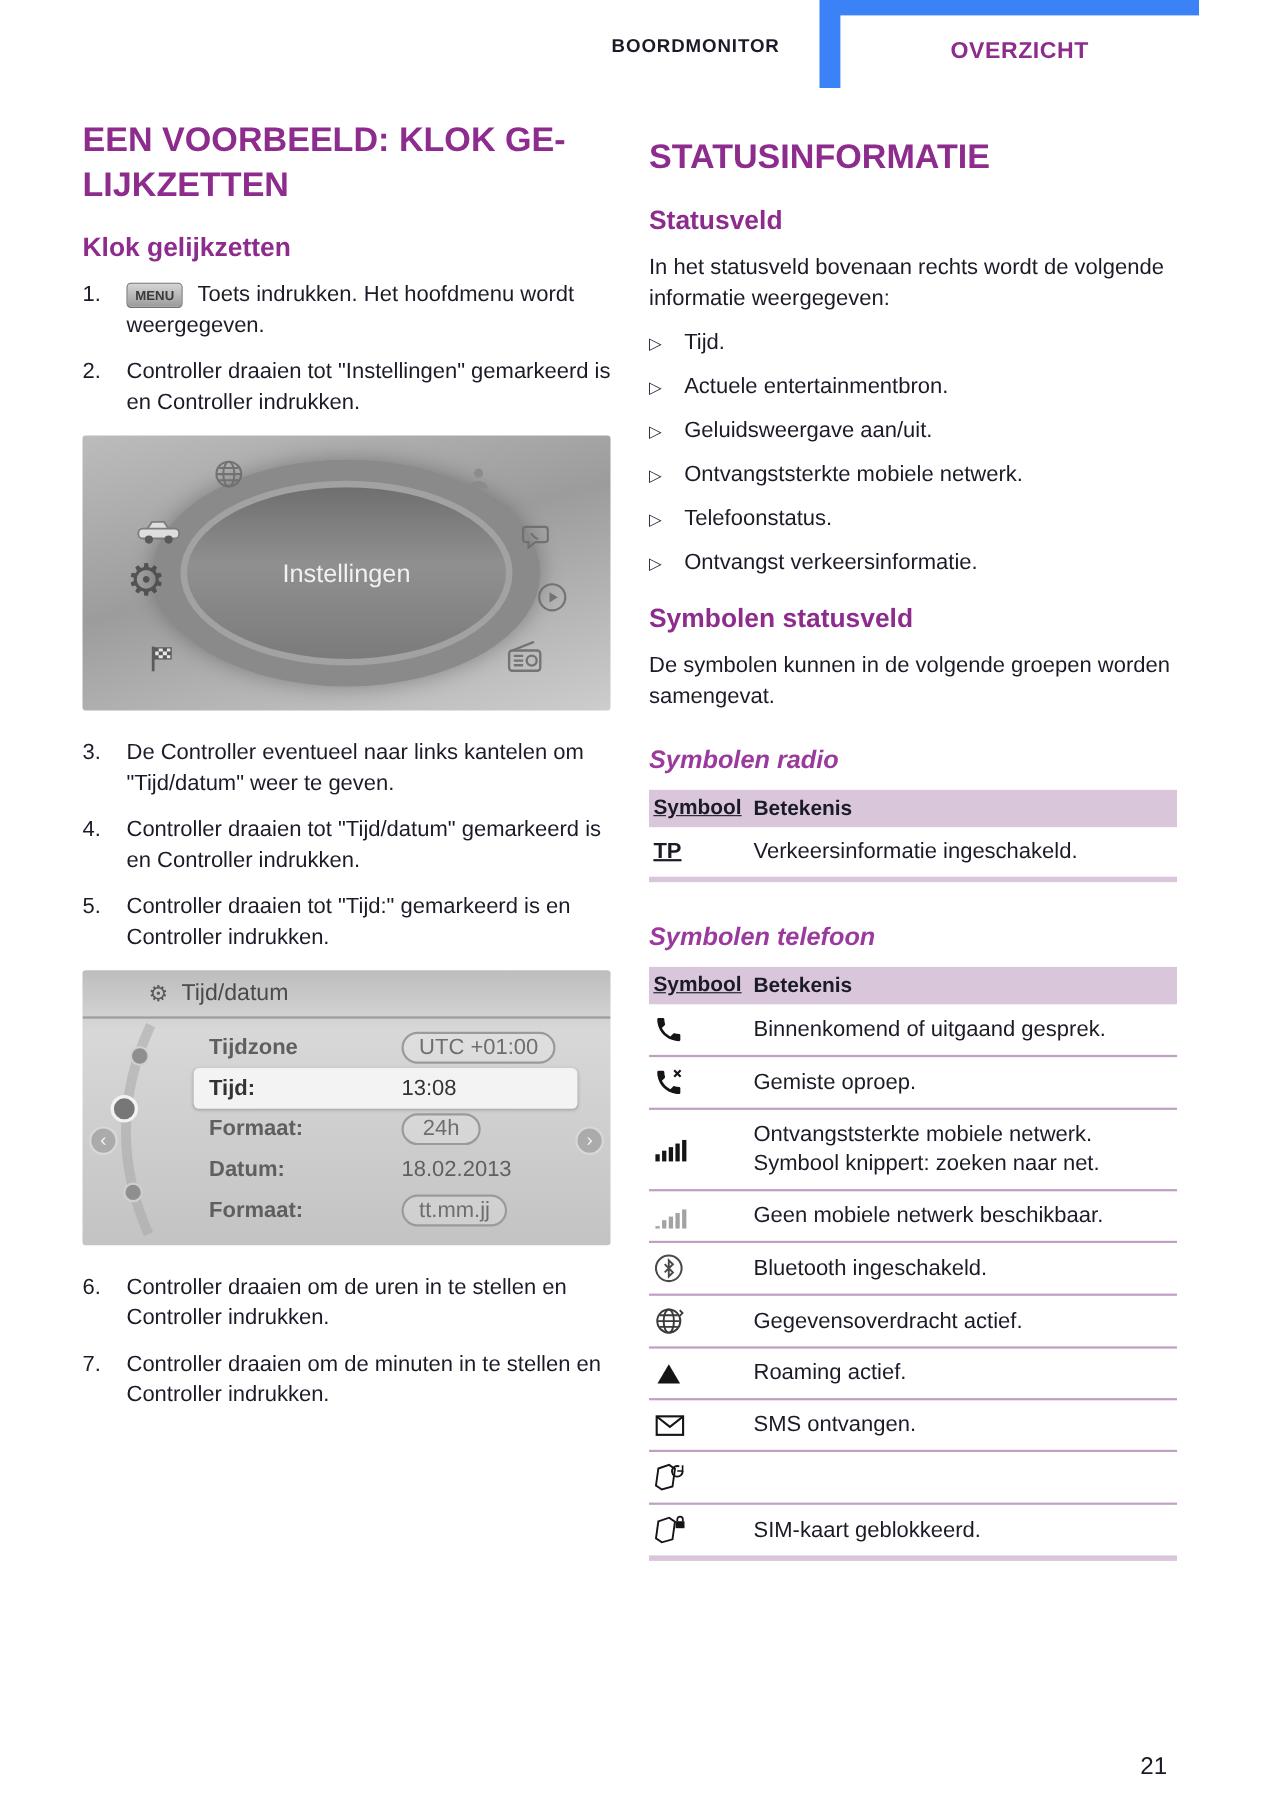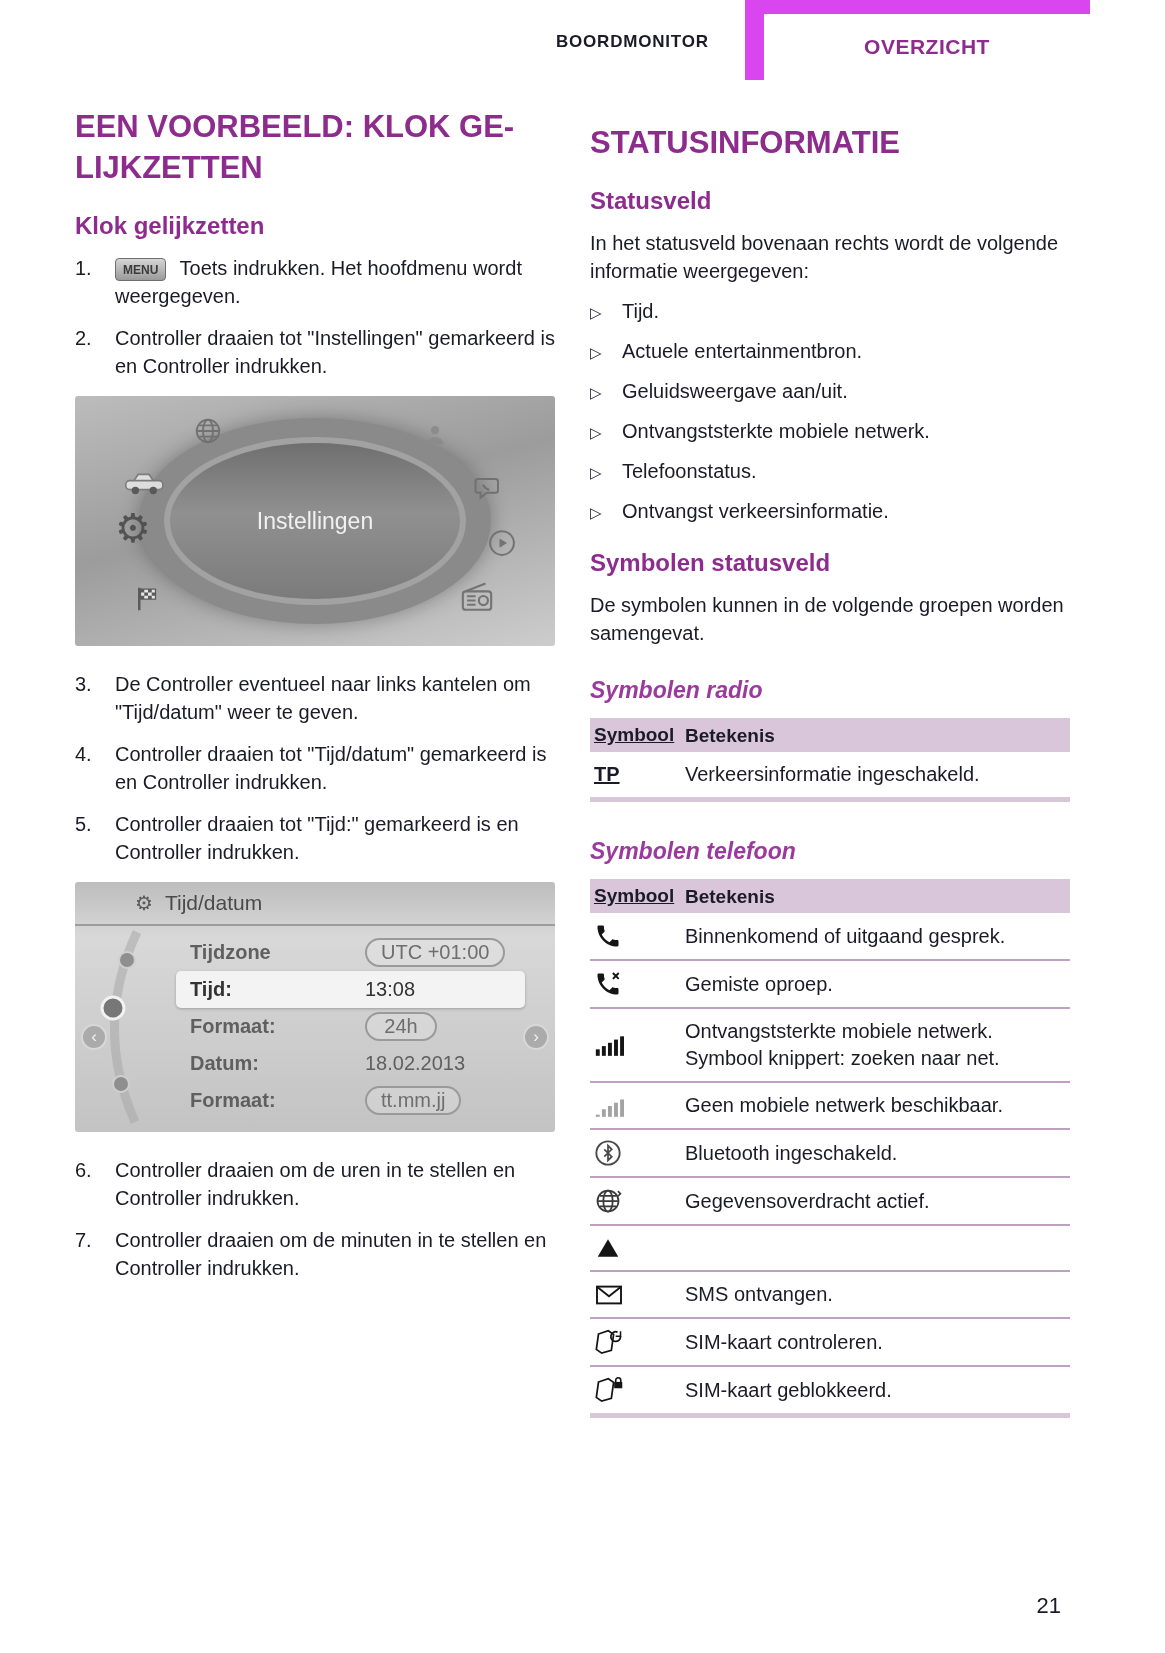--- a/index.html
+++ b/index.html
@@ -10,21 +10,21 @@
     font-family:"Liberation Sans", sans-serif; color:#1b1b28;
   }
 
   
   .doc-title {
     position:absolute; top:32px; left:556px;
     font-size:17px; font-weight:bold; letter-spacing:.8px; color:#1b1b28;
   }
   .chapter-tab {
     position:absolute; top:0; left:745px; width:345px; height:80px;
-    background:#d946ef;
+    background:#3b82f6;
     text-align:right;
   }
   .chapter-tab-inner {
     position:absolute; left:19px; top:14px; right:0; bottom:0;
     background:#fff; display:flex; align-items:center; justify-content:center;
   }
   .chapter-tab-inner span { color:#8e2c8e; font-size:21px; font-weight:bold; letter-spacing:.5px; }
 
   
   .col-left  { position:absolute; left:75px;  top:106px; width:480px; }
@@ -389,41 +389,41 @@
         </div>
         <div class="tmean">Gegevensoverdracht actief.</div>
       </div>
 
       <div class="trow">
         <div class="tsym ticon">
           <svg width="28" height="26" viewBox="0 0 24 24">
               <path d="M12 4L21.5 20h-19z" fill="#151515"></path>
             </svg>
         </div>
+        <div class="tmean">Roaming actief.</div>
       </div>
 
       <div class="trow">
         <div class="tsym ticon">
           <svg width="30" height="24" viewBox="0 0 24 20" fill="none" stroke="#151515" stroke-width="1.6">
               <rect x="2" y="3" width="20" height="14"></rect>
               <path d="M2.5 3.5L12 11l9.5-7.5"></path>
             </svg>
         </div>
         <div class="tmean">SMS ontvangen.</div>
       </div>
 
       <div class="trow">
         <div class="tsym ticon">
           <svg width="30" height="28" viewBox="0 0 26 24" fill="none" stroke="#151515" stroke-width="1.5">
               <path d="M3 6l8-4 5 2.5v14L8 22l-5-2.5z" transform="rotate(8 10 12)"></path>
               <path d="M23 7a4.2 4.2 0 1 1-2.6-3.6"></path>
               <path d="M23 2.6V7h-4.2" stroke-width="1.3"></path>
             </svg>
         </div>
-        <div class="tmean">SIM-kaart controleren.</div>
       </div>
 
       <div class="trow last">
         <div class="tsym ticon">
           <svg width="30" height="28" viewBox="0 0 26 24" fill="none" stroke="#151515" stroke-width="1.5">
               <path d="M3 6l8-4 5 2.5v14L8 22l-5-2.5z" transform="rotate(8 10 12)"></path>
               <rect x="17.5" y="5" width="7" height="5.5" fill="#151515" stroke="none"></rect>
               <path d="M18.8 5V3.6a2.2 2.2 0 0 1 4.4 0V5" stroke-width="1.4"></path>
             </svg>
         </div>

